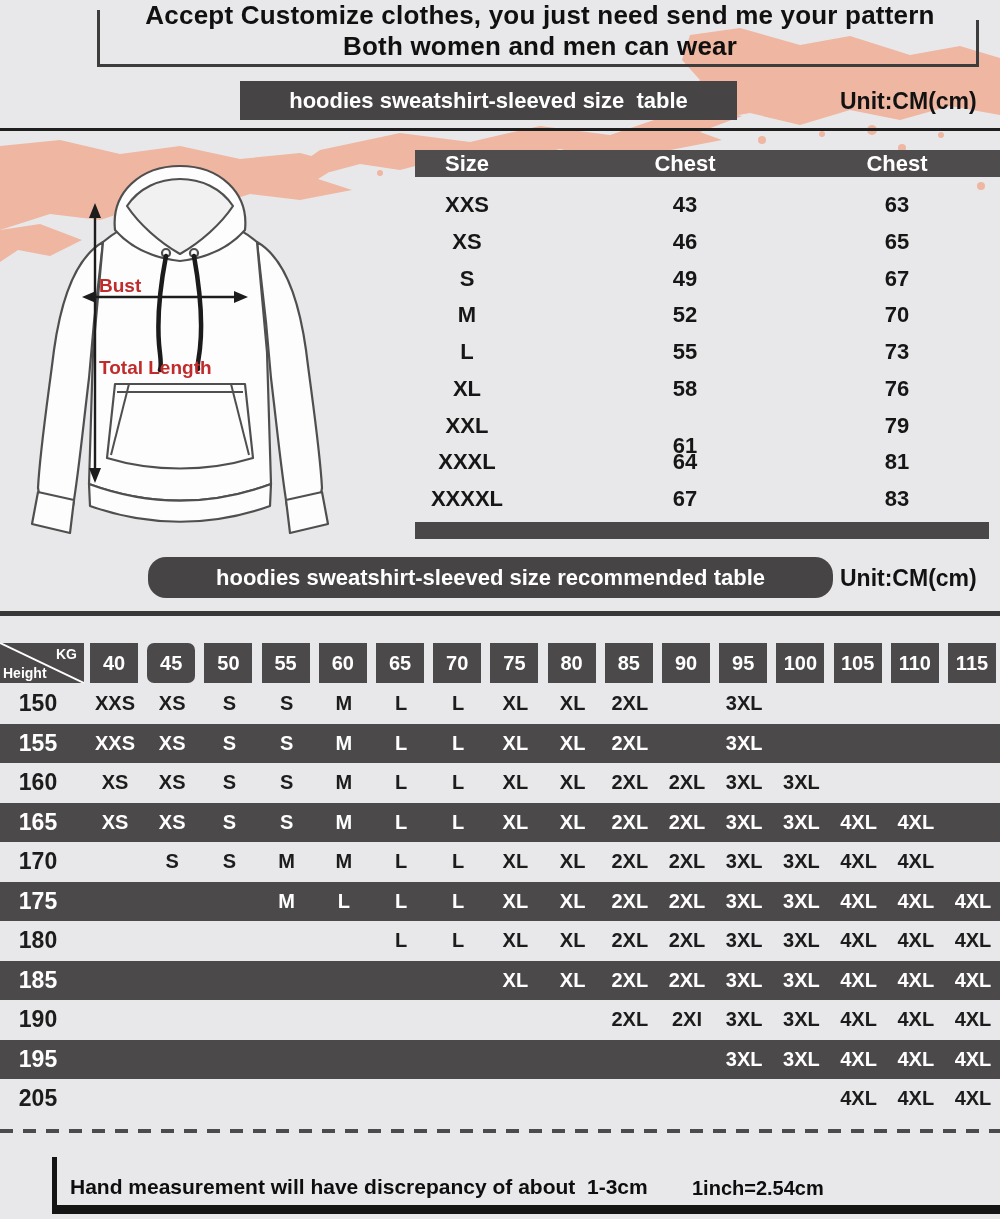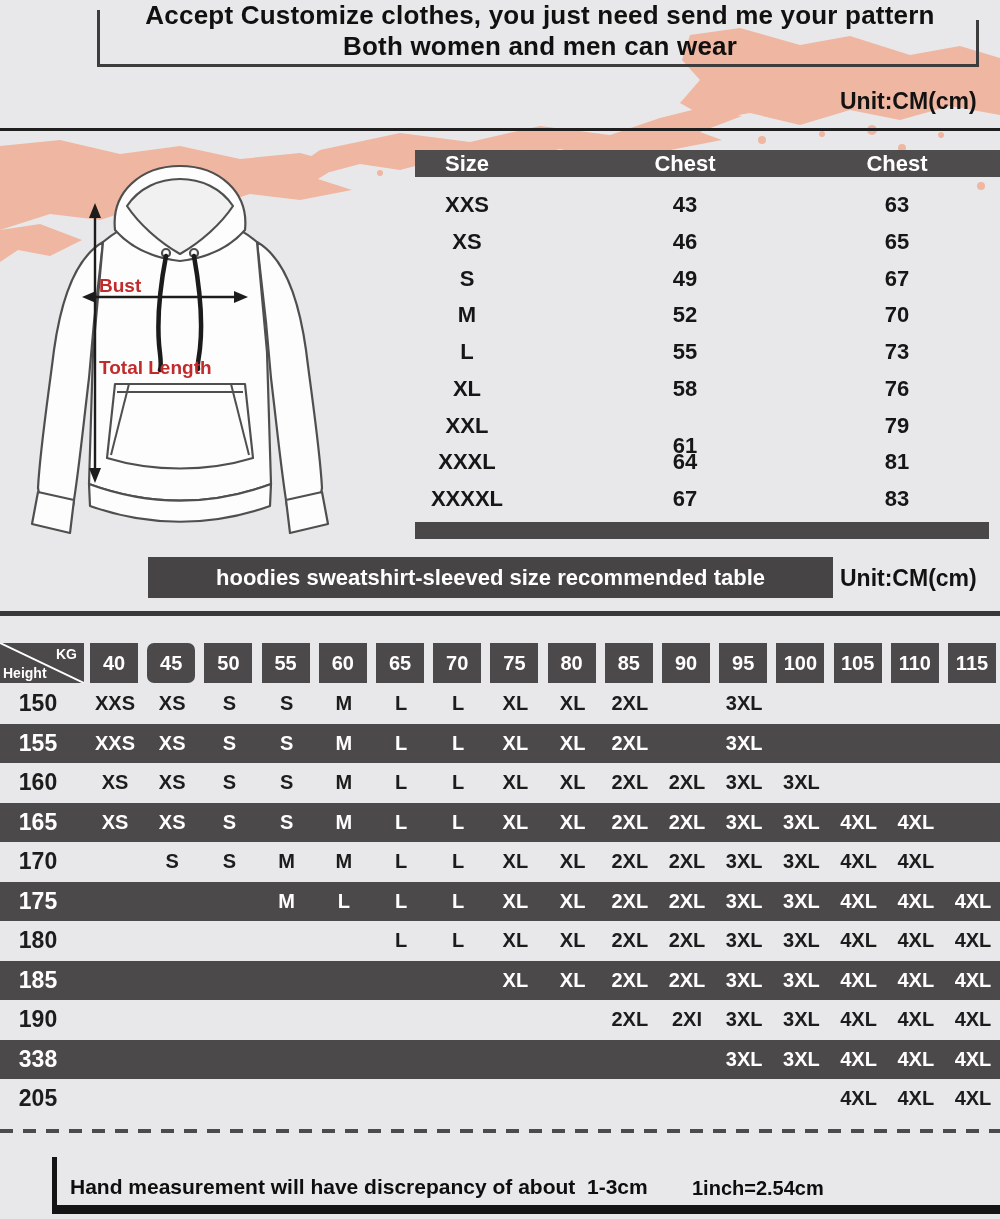--- a/index.html
+++ b/index.html
@@ -14,21 +14,21 @@
   .title{position:absolute;left:90px;width:900px;text-align:center;font-size:26px;letter-spacing:.2px;color:#101010;white-space:pre;}
   #title1{top:0px;}
   #title2{top:31px;}
   .frame{position:absolute;background:#3d3d3d;}
   #frame-left{left:97px;top:10px;width:3px;height:57px;}
   #frame-bottom{left:97px;top:64px;width:882px;height:3px;}
   #frame-right{left:976px;top:20px;width:3px;height:47px;}
   
   .banner{position:absolute;background:#474445;color:#ffffff;font-size:22px;text-align:center;white-space:pre;}
   #banner1{left:240px;top:81px;width:497px;height:39px;line-height:39px;}
-  #banner2{left:148px;top:557px;width:685px;height:41px;line-height:41px;}
+  #banner2{left:148px;top:557px;width:685px;height:41px;line-height:41px;border-radius:18px;}
   .unit{position:absolute;font-size:23px;color:#121212;}
   #unit1{left:840px;top:88px;}
   #unit2{left:840px;top:565px;}
   #divider1{position:absolute;left:0;top:128px;width:1000px;height:3px;background:#1f1f1f;}
   #divider2{position:absolute;left:0;top:611px;width:1000px;height:5px;background:#383838;}
   
   #st-header{position:absolute;left:415px;top:150px;width:585px;height:27px;background:#4f4c4d;}
   .st-h{position:absolute;top:150px;height:27px;line-height:27px;width:160px;text-align:center;color:#ffffff;font-size:22px;}
   .st-cell{position:absolute;width:160px;height:30px;line-height:30px;text-align:center;font-size:22px;color:#161616;}
   #st-bottom{position:absolute;left:415px;top:522px;width:574px;height:17px;background:#4a4748;}
@@ -85,20 +85,21 @@
         <circle cx="981" cy="186" r="4"></circle>
     </g>
   </svg>
 
   <div class="title" id="title2">Both women and men can wear</div>
   <div class="title" id="title1">Accept Customize clothes, you just need send me your pattern</div>
   <div class="frame" id="frame-left"></div>
   <div class="frame" id="frame-bottom"></div>
   <div class="frame" id="frame-right"></div>
 
+  <div class="banner" id="banner1">hoodies sweatshirt-sleeved size  table</div>
   <div class="unit" id="unit1">Unit:CM(cm)</div>
   <div id="divider1"></div>
 
   <svg id="hoodie" width="330" height="390" viewBox="0 0 330 390">
     <path class="hl" d="M88,90 C60,106 46,148 39,198 C33,246 25,298 23,336 L25,347 58,354 C63,326 68,276 74,226 L79,170 Z"></path>
     <path class="hl" d="M242,90 C270,106 284,148 291,198 C297,246 305,298 307,336 L305,347 272,354 C267,326 262,276 256,226 L251,170 Z"></path>
     <path class="hl" d="M23,340 59,348 55,381 17,372 Z"></path>
     <path class="hl" d="M307,340 271,348 275,381 313,372 Z"></path>
     <path class="hl" d="M88,90 C112,70 140,62 165,62 C190,62 218,70 242,90 L252,200 256,332 C196,354 134,354 74,332 L78,200 Z"></path>
     <path class="hl" d="M74,332 C134,354 196,354 256,332 L255,354 C196,375 134,375 75,354 Z"></path>
@@ -316,21 +317,21 @@
         <span class="m-label">190</span>
         <span class="m-cell" style="left: 600.8px;">2XL</span>
         <span class="m-cell" style="left: 658px;">2XI</span>
         <span class="m-cell" style="left: 715.2px;">3XL</span>
         <span class="m-cell" style="left: 772.4px;">3XL</span>
         <span class="m-cell" style="left: 829.6px;">4XL</span>
         <span class="m-cell" style="left: 886.8px;">4XL</span>
         <span class="m-cell" style="left: 944px;">4XL</span>
       </div>
       <div class="m-row dark" style="top: 1039.5px;">
-        <span class="m-label">338</span>
+        <span class="m-label">195</span>
         <span class="m-cell" style="left: 715.2px;">3XL</span>
         <span class="m-cell" style="left: 772.4px;">3XL</span>
         <span class="m-cell" style="left: 829.6px;">4XL</span>
         <span class="m-cell" style="left: 886.8px;">4XL</span>
         <span class="m-cell" style="left: 944px;">4XL</span>
       </div>
       <div class="m-row" style="top: 1079px;">
         <span class="m-label">205</span>
         <span class="m-cell" style="left: 829.6px;">4XL</span>
         <span class="m-cell" style="left: 886.8px;">4XL</span>

